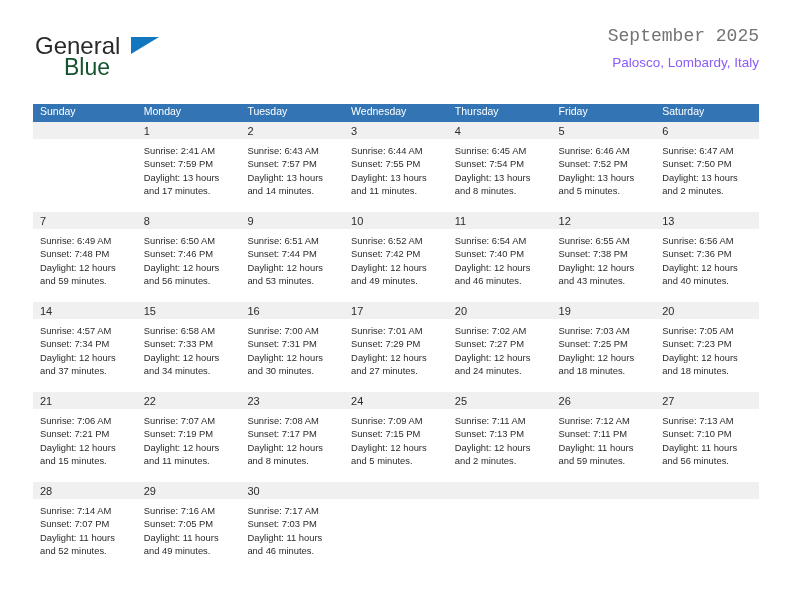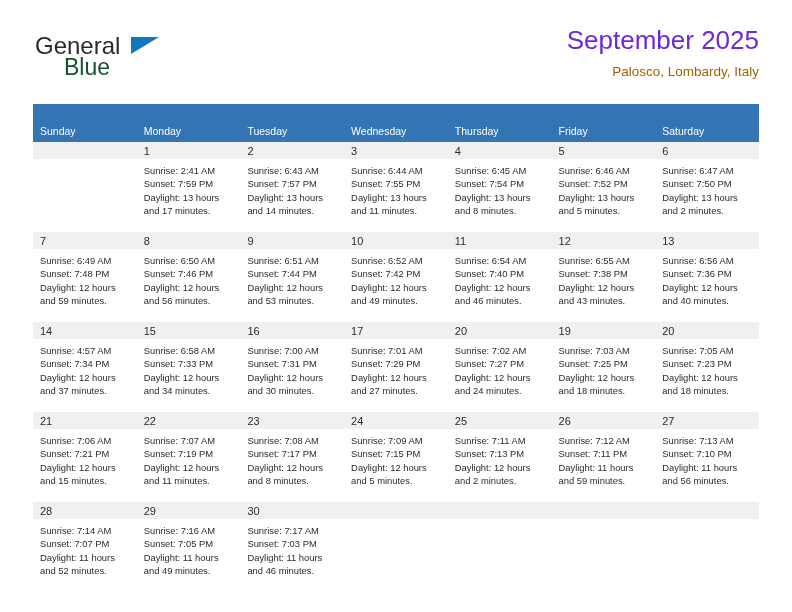--- a/index.html
+++ b/index.html
@@ -69,31 +69,32 @@
     white-space: nowrap;
   }
 
   .title-block {
     position: absolute;
     right: 0;
     top: 0;
     text-align: right;
   }
   .cal-title {
-    font-size: 26px;
+    font-size: 18px;
     font-weight: 400;
-    color: #6d28d9;
+    color: #737373;
     line-height: 1.15;
     white-space: nowrap;
+    font-family: Liberation Mono, monospace;
   }
   .cal-subtitle {
     margin-top: 8px;
     font-size: 13.5px;
     font-weight: 400;
-    color: #a16207;
+    color: #8b5cf6;
     line-height: 1.2;
     white-space: nowrap;
   }
 
   
   .calendar {
     position: absolute;
     left: 33px;
     top: 104px;
     width: 726px;
@@ -102,21 +103,21 @@
   }
 
   .calendar col { width: 103.71px; }
 
   .calendar thead th {
     background: #3274b4;
     color: #ffffff;
     font-size: 10.5px;
     font-weight: 400;
     text-align: left;
-    padding: 21px 0 5px 7px;
+    padding: 1px 0 5px 7px;
     height: 18px;
     box-sizing: border-box;
     vertical-align: middle;
   }
 
   .calendar tbody td {
     vertical-align: top;
     padding: 0;
     border: 0;
     height: 90px;

